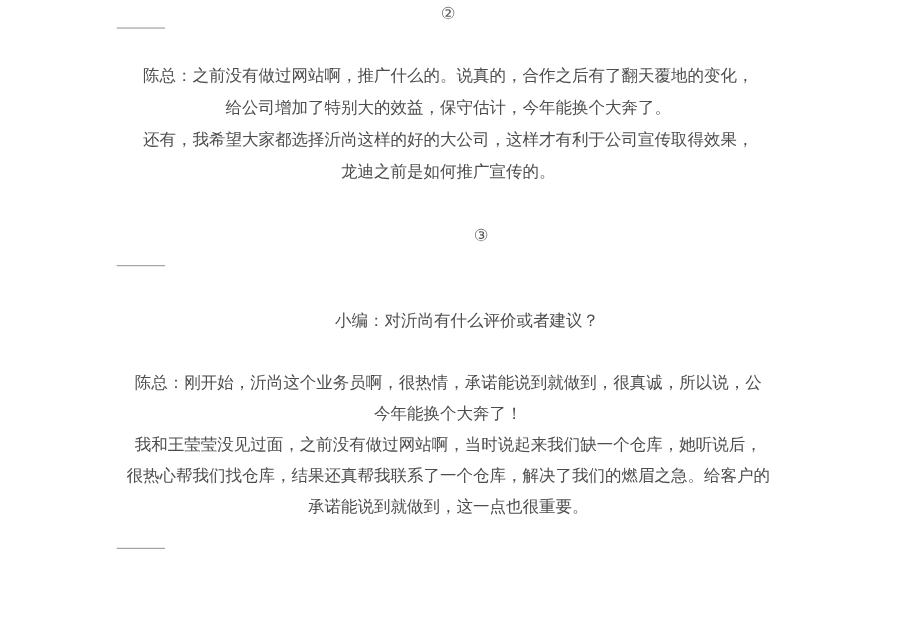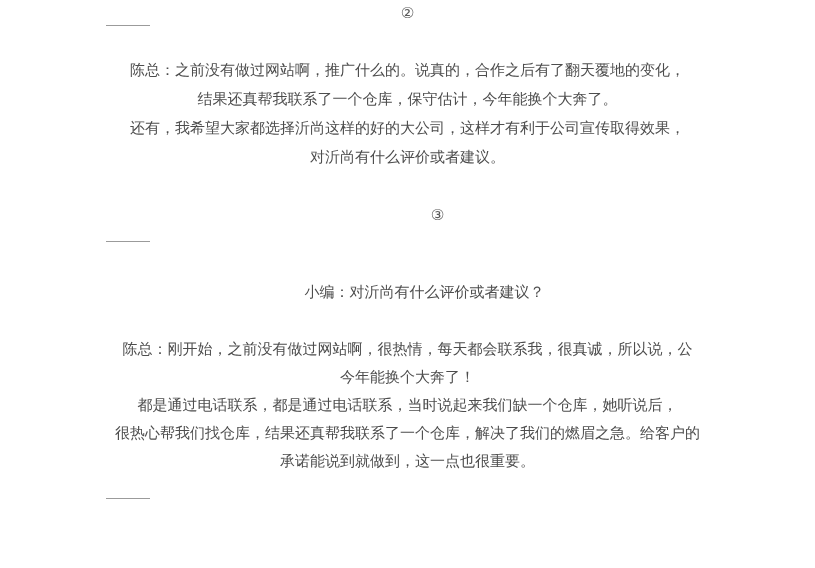--- a/index.html
+++ b/index.html
@@ -61,37 +61,37 @@
 <div class="page">
 
   <div class="section section-2">
     <div class="section-number">②</div>
 
     <div class="divider divider-top"></div>
 
 
     <div class="answer">
       <p>陈总：之前没有做过网站啊，推广什么的。说真的，合作之后有了翻天覆地的变化，</p>
-      <p>结果还真帮我联系了一个仓库，保守估计，今年能换个大奔了。</p>
+      <p>给公司增加了特别大的效益，保守估计，今年能换个大奔了。</p>
       <p>还有，我希望大家都选择沂尚这样的好的大公司，这样才有利于公司宣传取得效果，</p>
-      <p>对沂尚有什么评价或者建议。</p>
+      <p>龙迪之前是如何推广宣传的。</p>
     </div>
   </div>
 
   <div class="section section-3">
     <div class="section-number">③</div>
 
     <div class="divider divider-middle"></div>
 
     <p class="question">小编：对沂尚有什么评价或者建议？</p>
 
     <div class="answer">
-      <p>陈总：刚开始，之前没有做过网站啊，很热情，每天都会联系我，很真诚，所以说，公</p>
+      <p>陈总：刚开始，沂尚这个业务员啊，很热情，承诺能说到就做到，很真诚，所以说，公</p>
       <p>今年能换个大奔了！</p>
-      <p>都是通过电话联系，都是通过电话联系，当时说起来我们缺一个仓库，她听说后，</p>
+      <p>我和王莹莹没见过面，之前没有做过网站啊，当时说起来我们缺一个仓库，她听说后，</p>
       <p>很热心帮我们找仓库，结果还真帮我联系了一个仓库，解决了我们的燃眉之急。给客户的</p>
       <p>承诺能说到就做到，这一点也很重要。</p>
     </div>
 
     <div class="divider divider-bottom"></div>
   </div>
 
 </div>
 
 </body></html>

